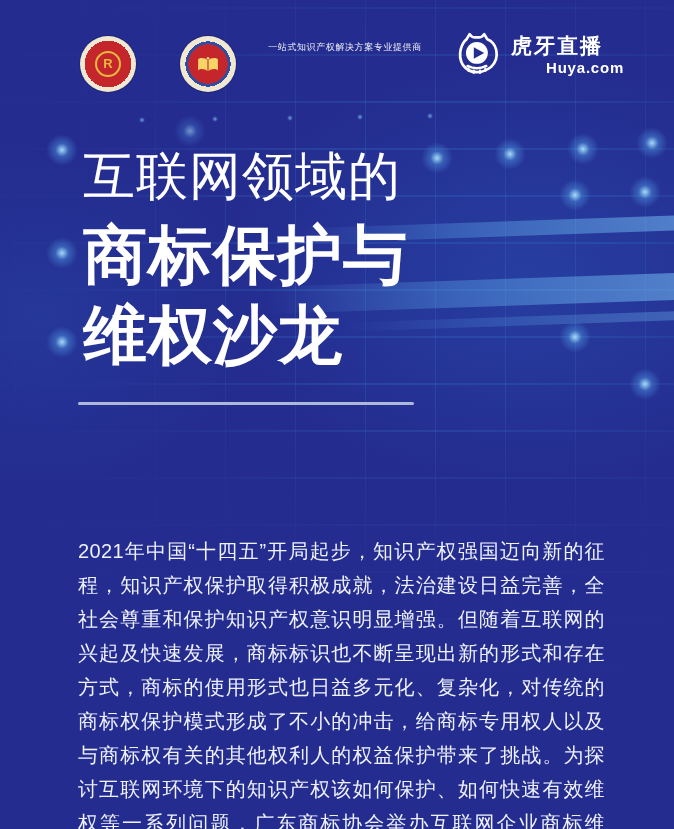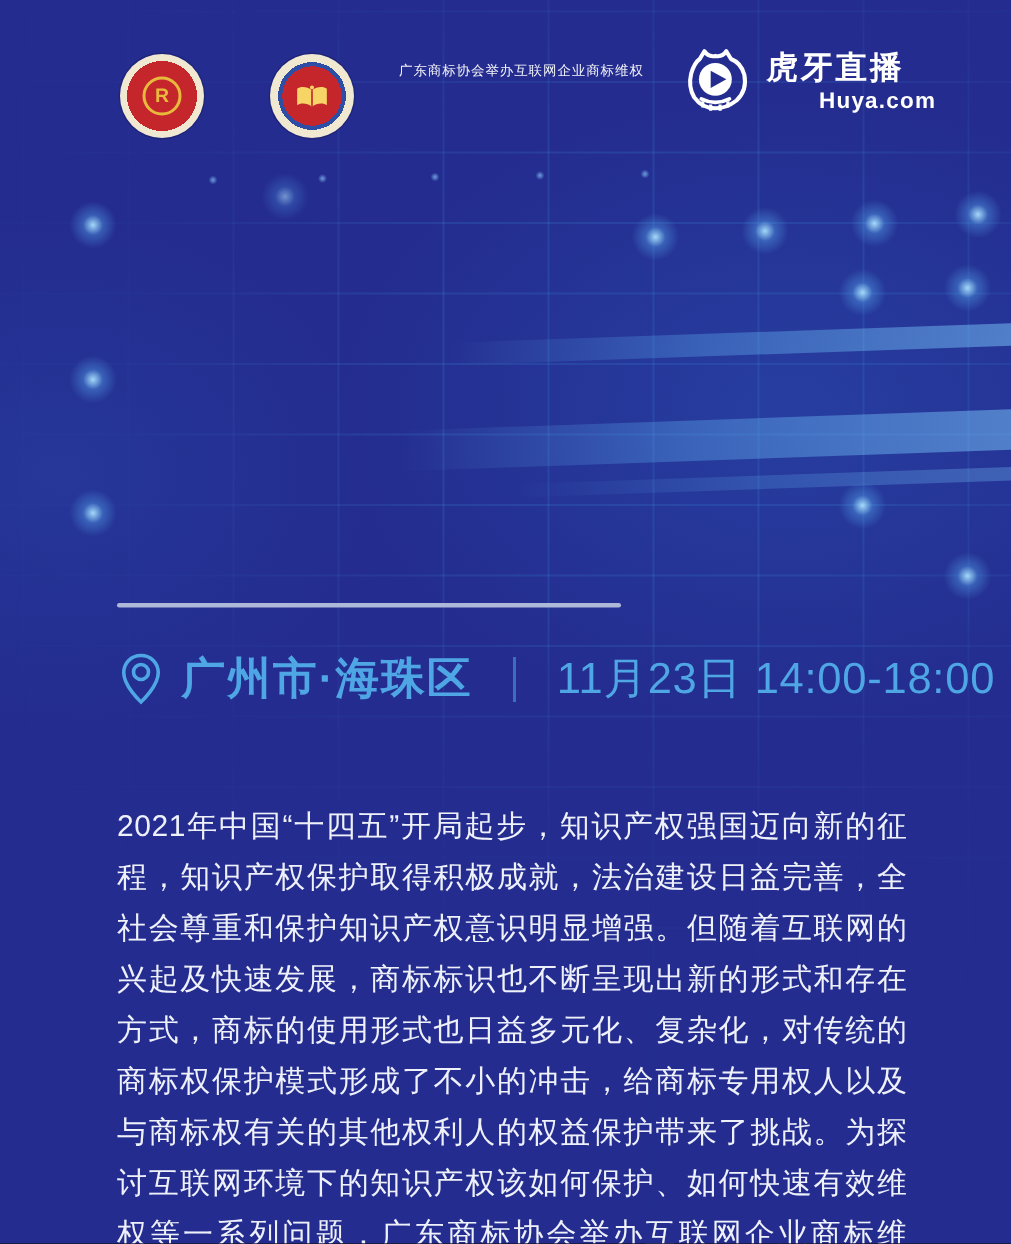--- a/index.html
+++ b/index.html
@@ -123,49 +123,45 @@
     </div>
     <div class="seal two">
       <svg class="seal-book" width="22" height="16" viewBox="0 0 20 14">
         <path d="M10 3 C7 0.5 3 0.5 1 2 L1 12 C3 10.5 7 10.5 10 13 C13 10.5 17 10.5 19 12 L19 2 C17 0.5 13 0.5 10 3 Z" fill="#f6d465"></path>
         <line x1="10" y1="3" x2="10" y2="13" stroke="#c4262c" stroke-width="1"></line>
         <circle cx="10" cy="1.2" r="1.2" fill="#f6d465"></circle>
       </svg>
     </div>
 
     <div class="chofn">
-      <div class="chofn-tagline">广东商标协会举办互联网企业商标维权</div>
+      <div class="chofn-tagline">一站式知识产权解决方案专业提供商</div>
     </div>
 
     <div class="huya">
       <svg class="huya-icon" viewBox="0 0 46 44">
         <path d="M11 7 L14 2 Q16.5 6 21 5 Q25.5 6 28 2 L31 7 Q37.5 9.5 39.5 17 Q41.5 27 34.5 33.5 Q28 38.5 21 38.5 Q12.5 38.5 7.5 31.5 Q3.5 24.5 5.5 16.5 Q7.5 9.5 11 7 Z" fill="none" stroke="#ffffff" stroke-width="2.6" stroke-linejoin="round"></path>
         <circle cx="21" cy="20" r="10.5" fill="#ffffff"></circle>
         <path d="M18 14.5 L28 20 L18 25.5 Z" fill="#242c8f"></path>
         <path d="M12 32.5 Q21 37 30 32.5" fill="none" stroke="#ffffff" stroke-width="2.4" stroke-linecap="round"></path>
         <line x1="13" y1="34" x2="13" y2="38" stroke="#ffffff" stroke-width="2"></line>
         <line x1="18" y1="36" x2="18" y2="40" stroke="#ffffff" stroke-width="2"></line>
         <line x1="24" y1="36" x2="24" y2="40" stroke="#ffffff" stroke-width="2"></line>
         <line x1="29" y1="34" x2="29" y2="38" stroke="#ffffff" stroke-width="2"></line>
       </svg>
       <span class="huya-text">
         <span class="huya-cn">虎牙直播</span>
         <span class="huya-en">Huya.com</span>
       </span>
     </div>
   </header>
 
+  <div class="title">
+    <div class="t1">互联网领域的</div>
+    <div class="t2">商标保护与</div>
+    <div class="t3">维权沙龙</div>
+  </div>
 
   <div class="divider"></div>
 
-  <div class="meta">
-    <svg class="pin" viewBox="0 0 28 36">
-      <path d="M14 2 C7.4 2 2.5 7 2.5 13.5 C2.5 22.5 14 33 14 33 C14 33 25.5 22.5 25.5 13.5 C25.5 7 20.6 2 14 2 Z" fill="none" stroke="#4fa6e4" stroke-width="2.4"></path>
-      <circle cx="14" cy="13" r="5" fill="none" stroke="#4fa6e4" stroke-width="2.4"></circle>
-    </svg>
-    <span class="loc">广州市·海珠区</span>
-    <span class="sep"></span>
-    <span class="date">11月23日 14:00-18:00</span>
-  </div>
 
   <p class="body-text">2021年中国“十四五”开局起步，知识产权强国迈向新的征程，知识产权保护取得积极成就，法治建设日益完善，全社会尊重和保护知识产权意识明显增强。但随着互联网的兴起及快速发展，商标标识也不断呈现出新的形式和存在方式，商标的使用形式也日益多元化、复杂化，对传统的商标权保护模式形成了不小的冲击，给商标专用权人以及与商标权有关的其他权利人的权益保护带来了挑战。为探讨互联网环境下的知识产权该如何保护、如何快速有效维权等一系列问题，广东商标协会举办互联网企业商标维权、品牌保护沙龙。</p>
 
 </div>
 
 </body></html>

